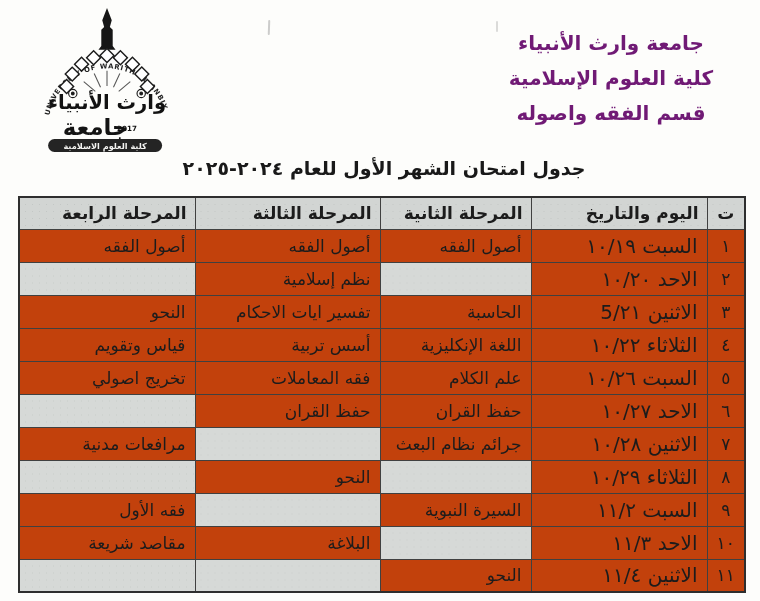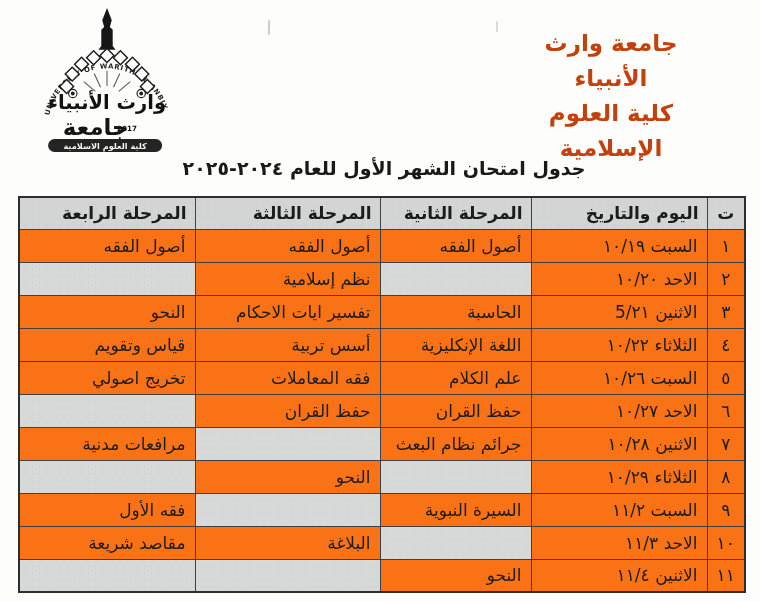--- a/index.html
+++ b/index.html
@@ -6,21 +6,21 @@
   body { background:#e8e8e8; font-family:"DejaVu Sans", sans-serif; }
   .page {
     position:relative; width:760px; height:601px; margin:0 auto;
     background:#fdfdfb; color:#1e1e1e; overflow:hidden;
   }
   
   .logo-wrap { position:absolute; left:31px; top:6px; width:152px; height:156px; }
   .inst-block {
     position:absolute; top:26px; right:44px; width:210px;
     direction:rtl; text-align:center;
-    font-size:23px; font-weight:600; line-height:35px; color:#c2410c;
+    font-size:20px; font-weight:600; line-height:35px; color:#701a75;
   }
   
   .doc-title {
     position:absolute; top:157px; left:21px; width:726px;
     direction:rtl; text-align:center;
     font-size:19px; font-weight:700; color:#191919;
   }
   
   .table-wrap { position:absolute; top:196px; left:18px; }
   table.sched {
@@ -39,22 +39,22 @@
   table.sched thead tr { height:32px; }
   table.sched tbody tr { height:33px; }
   table.sched th {
     font-weight:700; text-align:right; padding:0 8px 0 2px;
     background-color:#d2d5d3;
     background-image: radial-gradient(rgba(70,76,72,.18) .6px, transparent .7px),
                       radial-gradient(rgba(110,116,112,.14) .5px, transparent .6px);
     background-size:4px 4px, 7px 7px; background-position:0 0, 2px 3px;margin-left:34px;
   }
   table.sched th.center, table.sched td.center { text-align:center; padding:0 2px; }
-  table.sched td { text-align:right; padding:0 9px 0 3px; background:#f97316; }
-  table.sched td.day { font-size:17px; padding-left:2px; }
+  table.sched td { text-align:right; padding:0 9px 0 3px; background:#c2410c; }
+  table.sched td.day { font-size:20px; padding-left:2px; }
   table.sched td[data-shaded="1"] {
     background-color:#d6d9d7;
     background-image: radial-gradient(rgba(70,76,72,.16) .6px, transparent .7px),
                       radial-gradient(rgba(110,116,112,.12) .5px, transparent .6px);
     background-size:4px 4px, 7px 7px; background-position:0 0, 2px 3px;
   }
   
   .artifact { position:absolute; background:#9b9b9b; opacity:.5; border-radius:1px; }
   .artifact.a1 { left:268px; top:20px; width:2px; height:15px; transform:rotate(2deg); }
   .artifact.a2 { left:496px; top:21px; width:2px; height:11px; opacity:.35; }
@@ -112,20 +112,21 @@
       <g>
         <rect x="18" y="140" width="120" height="13.5" rx="6.7" fill="#242424"></rect>
         <text x="78" y="150" text-anchor="middle" direction="rtl" font-size="8.6" font-weight="bold" fill="#f4f4f2" font-family="DejaVu Sans, sans-serif">كلية العلوم الاسلامية</text>
       </g>
     </svg>
   </div>
 
   <div class="inst-block">
     <div>جامعة وارث الأنبياء</div>
     <div>كلية العلوم الإسلامية</div>
+    <div>قسم الفقه واصوله</div>
   </div>
 
   <div class="artifact a1"></div>
   <div class="artifact a2"></div>
 
   <div class="doc-title">جدول امتحان الشهر الأول للعام ٢٠٢٤-٢٠٢٥</div>
 
   <div class="table-wrap">
     <table class="sched">
       <colgroup>

